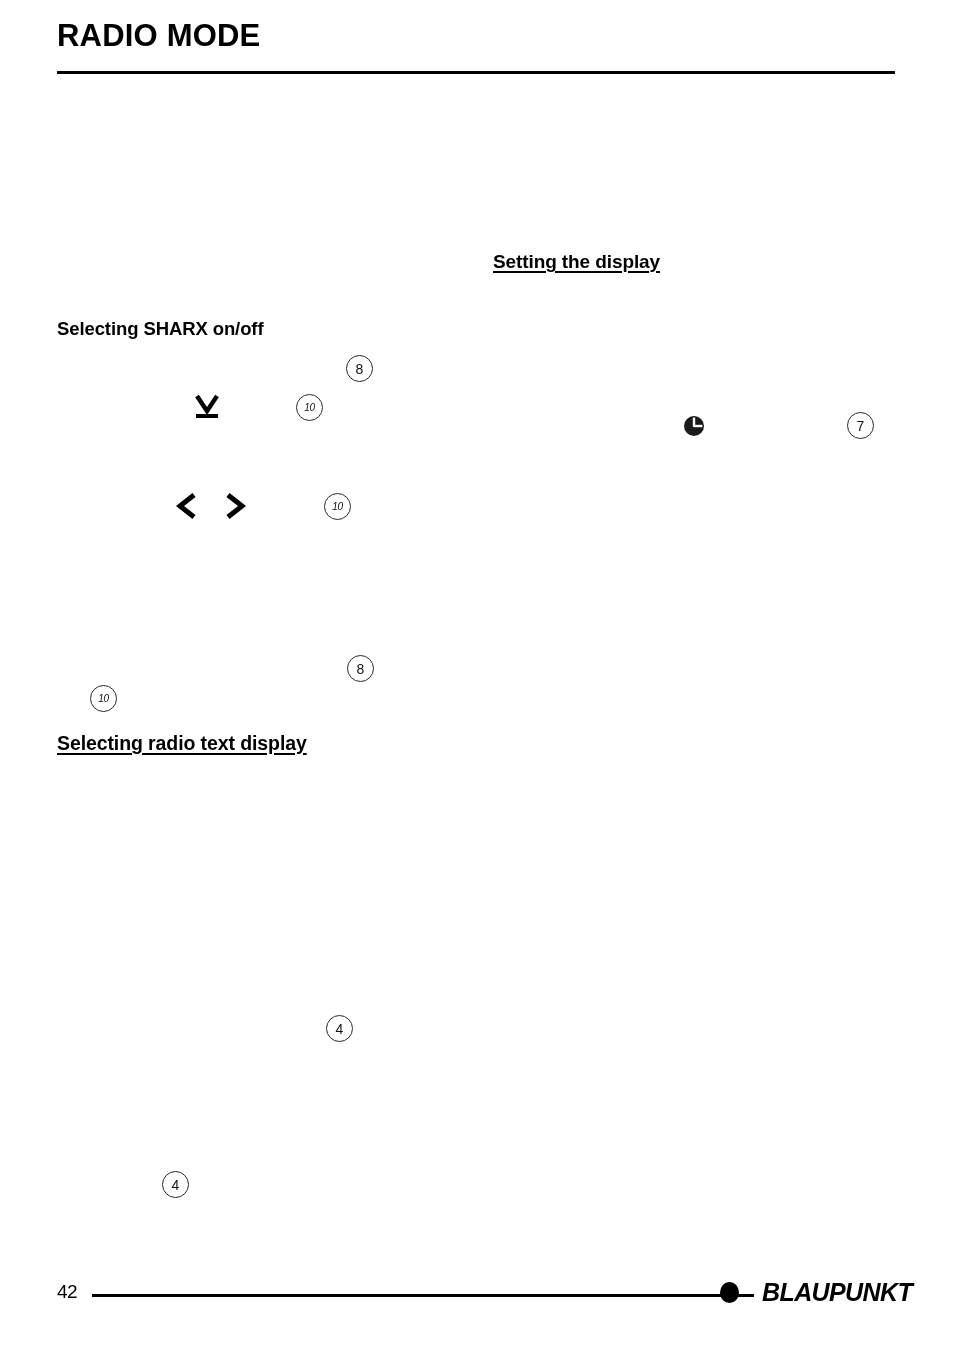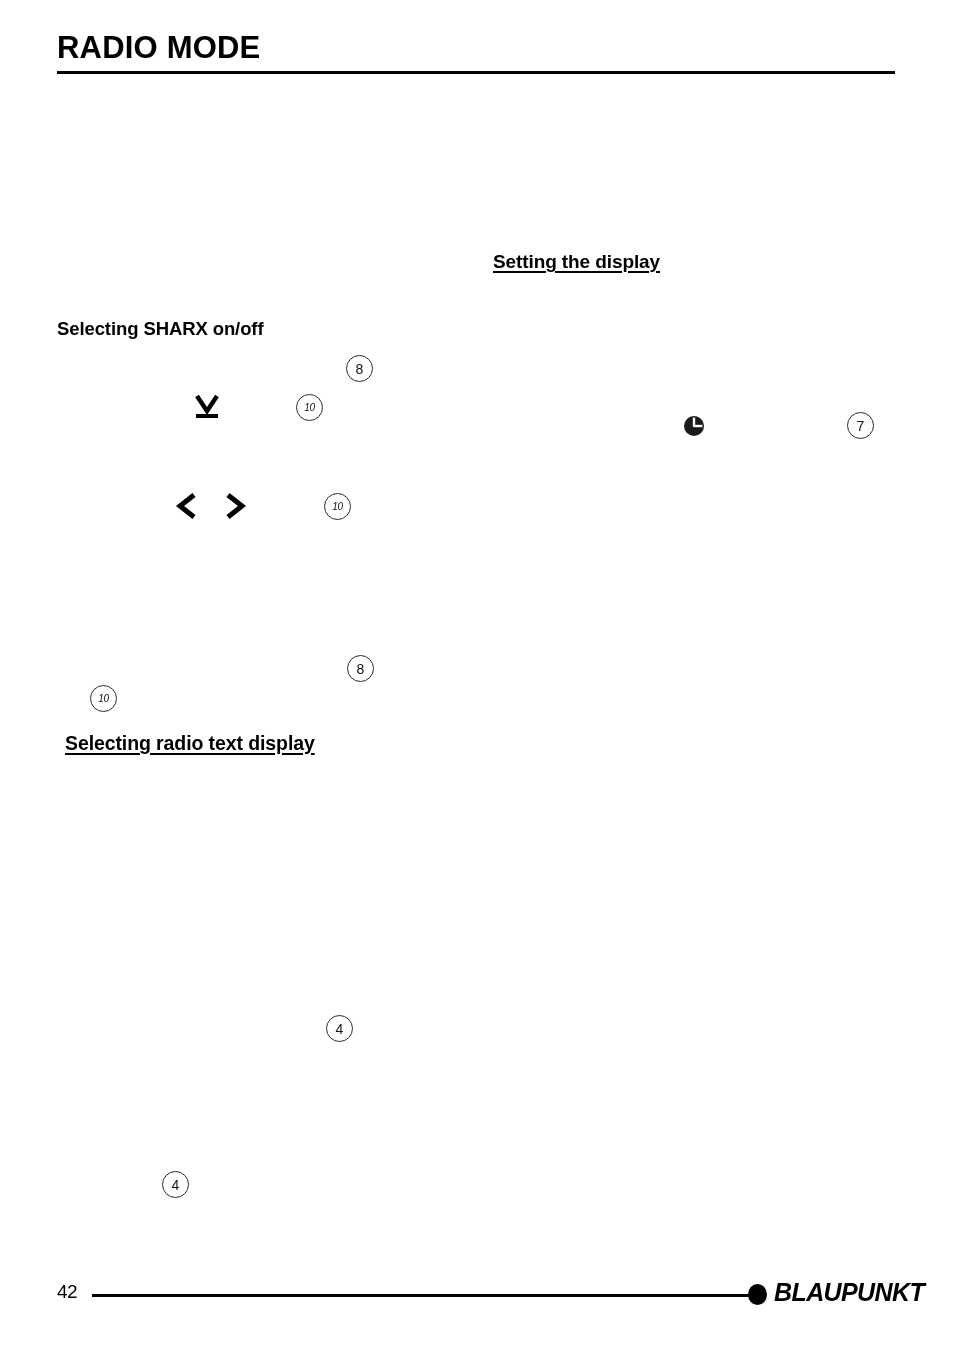--- a/index.html
+++ b/index.html
@@ -18,21 +18,21 @@
     width: 954px;
     height: 1349px;
     background: #ffffff;
     overflow: hidden;
   }
 
   
   .page-title {
     position: absolute;
     left: 57px;
-    top: 32px;
+    top: 20px;
     font-size: 31px;
     font-weight: bold;
     letter-spacing: 0.2px;
     line-height: 1.05;
     white-space: nowrap;
   }
   .title-rule {
     position: absolute;
     left: 57px;
     top: 71px;
@@ -60,21 +60,21 @@
     white-space: nowrap;
     text-align: right;
   }
   .sec-heading.underlined {
     text-decoration: underline;
     text-underline-offset: 3px;
     text-decoration-thickness: 2px;
   }
   .h-switching-sharx { left: 57px; top: 318px; }
   .h-setting-display { left: 493px; top: 251px; font-size: 19px; }
-  .h-radiotext       { left: 57px; top: 732px; font-size: 19.5px; margin-left: 8px; }
+  .h-radiotext       { left: 57px; top: 732px; font-size: 19.5px; }
 
   
   .ref-badge {
     position: absolute;
     width: 27px;
     height: 27px;
     border: 1.4px solid #2a2a2a;
     border-radius: 50%;
     box-sizing: border-box;
     display: flex;
@@ -130,25 +130,25 @@
   .footer-rule {
     position: absolute;
     left: 92px;
     top: 1294px;
     width: 662px;
     height: 2.5px;
     background: #000000;
   }
   .brand {
     position: absolute;
-    left: 748px;
+    left: 720px;
     top: 1280px;
     display: flex;
-    align-items: flex-end;
-    gap: 7px;
+    align-items: center;
+    gap: 23px;
   }
   .brand-dot {
     width: 19px;
     height: 21px;
     background: #000000;
     border-radius: 50%;
     flex: none;
   }
   .brand-name {
     font-size: 25px;

